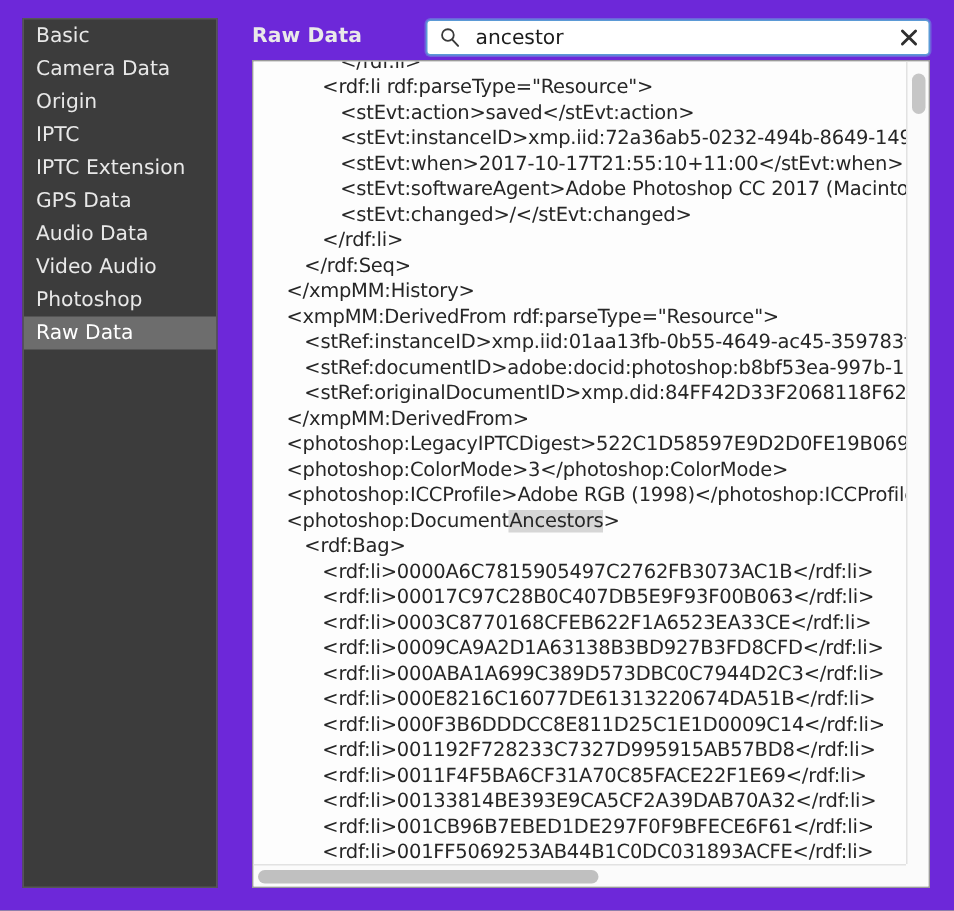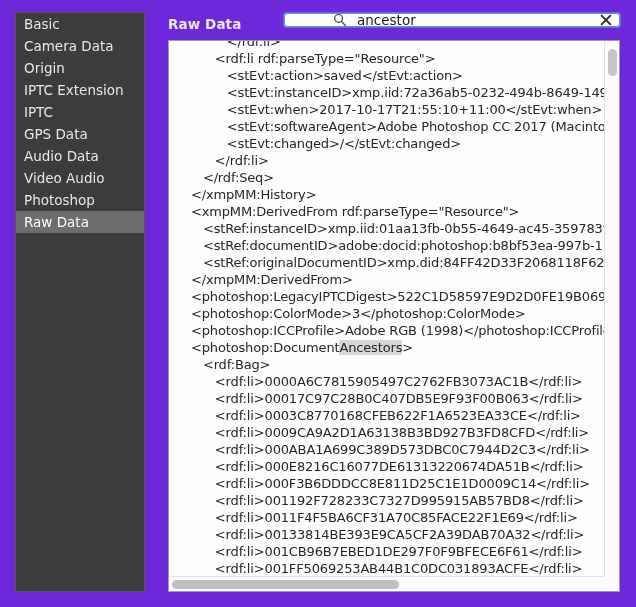--- a/index.html
+++ b/index.html
@@ -54,28 +54,27 @@
     font-weight: bold;
     letter-spacing: 0.1px;
   }
 
   
   #search-wrap {
     position: absolute;
     left: 284px;
     top: 13px;
     width: 336px;
-    height: 14px;
+    height: 24px;
     background: #ffffff;
     border: 1px solid #5b9ad6;
     border-radius: 3px;
     box-shadow: 0 0 0 1px rgba(110,170,225,0.45);
     display: flex;
     align-items: center;
-    padding-left: 40px;
   }
   #search-icon {
     width: 22px;
     min-width: 22px;
     height: 22px;
     margin-left: 4px;
     display: flex;
     align-items: center;
     justify-content: center;
   }
@@ -185,22 +184,22 @@
 </style>
 </head>
 <body>
 
 <div id="root">
 
   <div id="sidebar">
       <div class="side-item"><span>Basic</span></div>
       <div class="side-item"><span>Camera Data</span></div>
       <div class="side-item"><span>Origin</span></div>
+      <div class="side-item"><span>IPTC</span></div>
       <div class="side-item"><span>IPTC Extension</span></div>
-      <div class="side-item"><span>IPTC</span></div>
       <div class="side-item"><span>GPS Data</span></div>
       <div class="side-item"><span>Audio Data</span></div>
       <div class="side-item"><span>Video Audio</span></div>
       <div class="side-item"><span>Photoshop</span></div>
       <div class="side-item selected"><span>Raw Data</span></div>
     </div>
 
   <div id="panel-title">Raw Data</div>
 
   <div id="search-wrap">

